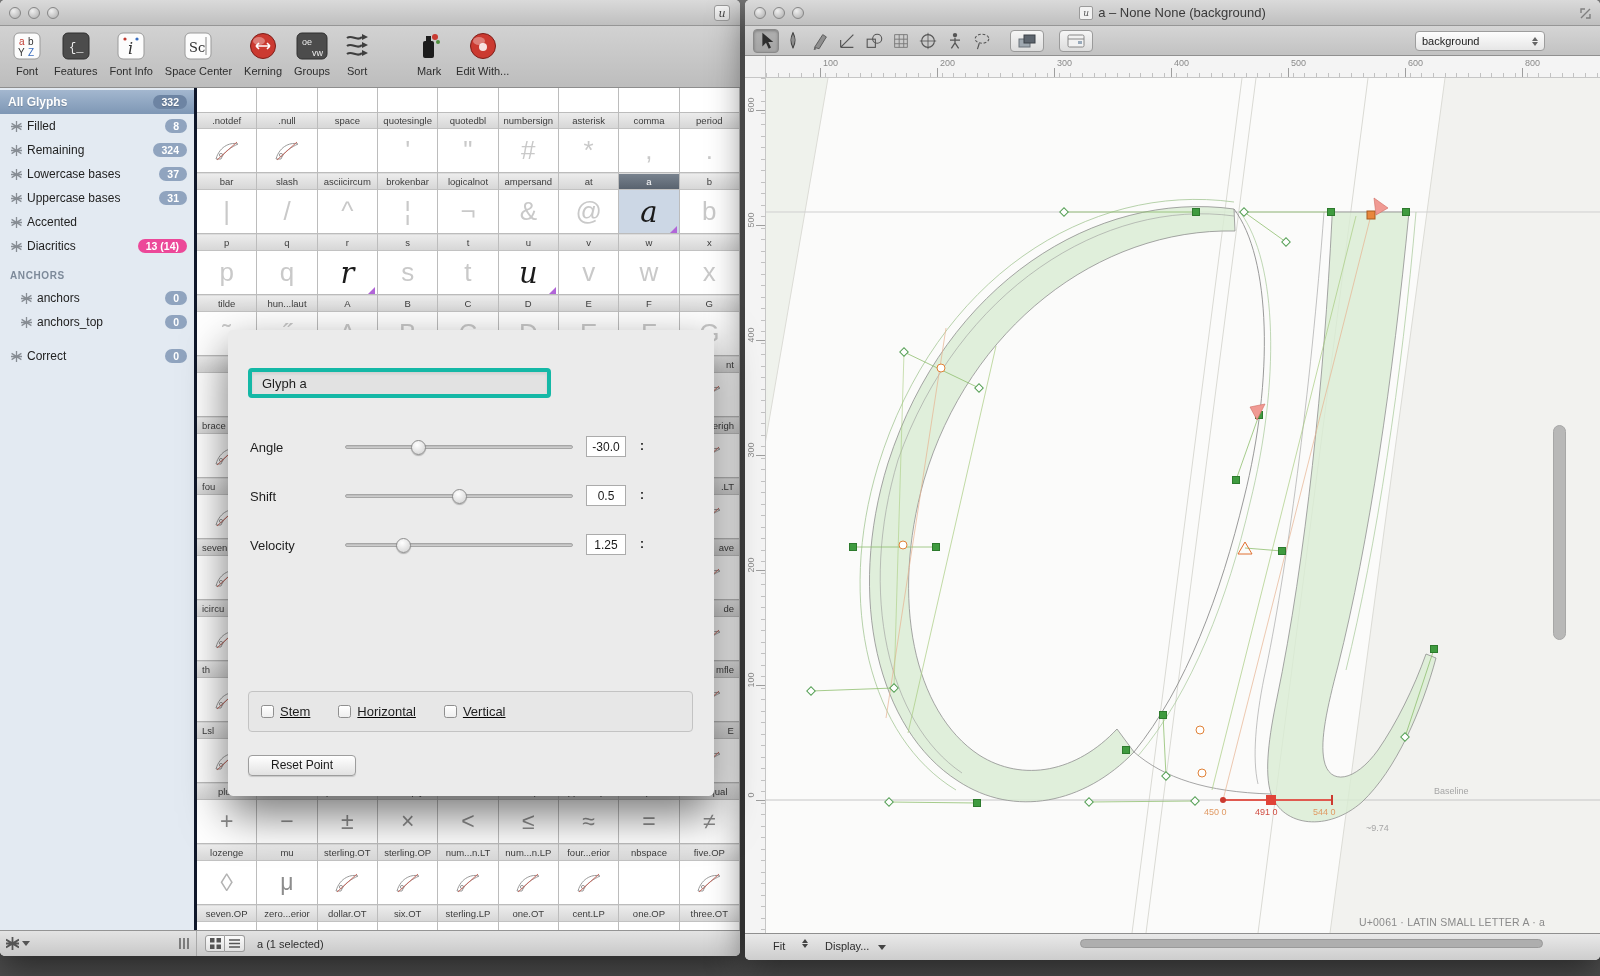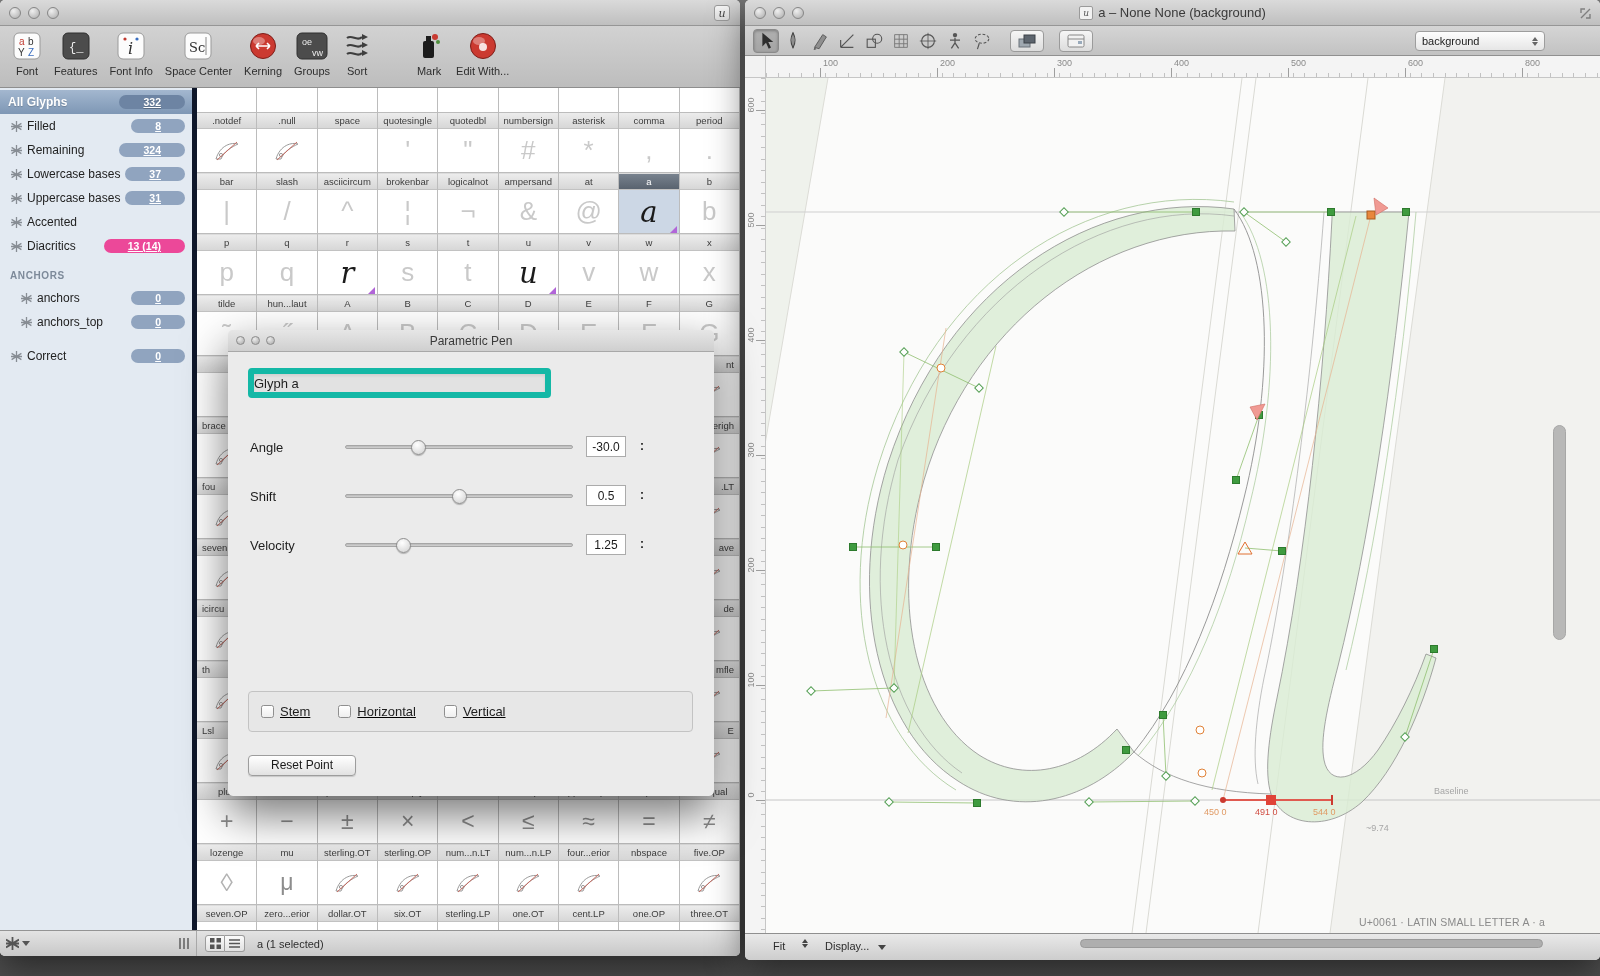--- a/index.html
+++ b/index.html
@@ -18,27 +18,27 @@
   .doc-icon { width:14px; height:14px; border:1px solid #9a9a9a; border-radius:2px; background:#f2f2f2; font-family:"DejaVu Serif",serif; font-style:italic; font-size:9px; color:#555; display:flex; align-items:center; justify-content:center; }
   .expand-icon { position:absolute; right:8px; top:7px; width:13px; height:13px; opacity:.75; }
 
   
   #lw-toolbar { height:62px; background:linear-gradient(#d2d2d2,#bdbdbd); border-bottom:1px solid #8e8e8e; display:flex; align-items:flex-start; padding:2px 4px 0 6px; }
   .tb-item { display:flex; flex-direction:column; align-items:center; margin:0 6px; cursor:default; }
   .tb-item.gap-left { margin-left:36px; }
   .tb-ic { height:36px; display:flex; align-items:center; justify-content:center; }
   .tb-lb { font-size:11px; color:#2e2e2e; margin-top:1px; white-space:nowrap; }
 
-  #sidebar { position:absolute; left:0; top:88px; width:197px; bottom:26px; background:#e3eaf2; border-right:5px solid #0f172a; padding-top:2px; }
+  #sidebar { position:absolute; left:0; top:88px; width:197px; bottom:26px; background:#e3eaf2; border-right:3px solid #0f172a; padding-top:2px; }
   .sb-item { height:24px; display:flex; align-items:center; padding-left:8px; font-size:12px; color:#222; position:relative; }
   .sb-item .sb-ic { width:16px; display:flex; justify-content:center; margin-right:3px; }
   .sb-item.ind { padding-left:18px; }
   .sb-item.sel { background:linear-gradient(#a3b7cf,#7e97b5); color:#fff; font-weight:bold; text-shadow:0 1px 1px rgba(0,0,0,.2); }
   .sb-lb { flex:1; white-space:nowrap; overflow:hidden; }
-  .sb-badge { margin-right:7px; background:#90a4bf; color:#fff; font-size:10.5px; font-weight:bold; border-radius:9px; padding:1px 24px;text-decoration:underline; }
+  .sb-badge { margin-right:7px; background:#90a4bf; color:#fff; font-size:10.5px; font-weight:bold; border-radius:9px; padding:1px 8px; }
   .sb-badge.dark { background:#ec4899; }
   .sb-item.sel .sb-badge { background:#6d84a3; }
   .sb-header { height:22px; line-height:24px; padding-left:10px; font-size:10px; font-weight:bold; letter-spacing:.6px; color:#7d8a9a; margin-top:6px; }
   .sb-gap { height:10px; }
 
   #glyph-grid { position:absolute; left:197px; top:88px; right:0; bottom:26px; background:#dcdcdc; overflow:hidden; }
   .g-row { display:flex; height:61px; }
   .g-row.g-filler { height:25px; }
   .g-cell-filler { flex:1; background:#fff; border-right:1px solid #bcbcbc; border-bottom:1px solid #bcbcbc; }
   .g-cell { flex:1; position:relative; border-right:1px solid #bcbcbc; }
@@ -62,21 +62,21 @@
   .view-btn.first { border-radius:3px 0 0 3px; }
   .view-btn.last { border-radius:0 3px 3px 0; border-left:none; }
   .st-text { font-size:11px; color:#2e2e2e; margin-left:12px; }
   .st-views { display:flex; margin-left:8px; }
 
   
   #dialog { position:absolute; left:228px; top:330px; width:486px; height:466px; background:#ebebeb; border-radius:5px; box-shadow:0 18px 45px rgba(0,0,0,.55); z-index:30; overflow:hidden; }
   .dlg-titlebar { height:22px; background:linear-gradient(#e6e6e6,#cfcfcf); border-bottom:1px solid #a8a8a8; position:relative; display:flex; align-items:center; justify-content:center; font-size:12px; color:#3a3a3a; }
   .dlg-lights { position:absolute; left:8px; top:6px; display:flex; gap:6px; }
   .dlg-light { width:9px; height:9px; border-radius:50%; background:radial-gradient(circle at 35% 30%,#ececec,#a9a9a9); border:1px solid #8b8b8b; }
-  .dlg-field { position:absolute; left:20px; top:38px; width:303px; height:30px; background:#e2e2e2; border:6px solid #14b8a6; border-radius:4px; box-shadow:inset 0 2px 3px rgba(0,0,0,.08); font-size:13px; color:#1e1e1e; display:flex; align-items:center; }
+  .dlg-field { position:absolute; left:20px; top:38px; width:303px; height:30px; background:#e2e2e2; border:4px solid #14b8a6; border-radius:4px; box-shadow:inset 0 2px 3px rgba(0,0,0,.08); font-size:13px; color:#1e1e1e; display:flex; align-items:center; padding-left:10px; }
   #dlg-sliders { position:absolute; left:0; top:93px; right:0; }
   .dlg-row { height:49px; position:relative; }
   .dlg-lb { position:absolute; left:22px; top:17px; font-size:13px; color:#1e1e1e; }
   .dlg-track { position:absolute; left:117px; top:22px; width:228px; height:4px; background:linear-gradient(#b9b9b9,#d2d2d2); border:1px solid #a6a6a6; border-radius:3px; }
   .dlg-thumb { position:absolute; top:-6px; width:15px; height:15px; margin-left:-7px; border-radius:50%; background:radial-gradient(circle at 40% 30%,#ffffff,#cfcfcf); border:1px solid #8e8e8e; box-shadow:0 1px 1px rgba(0,0,0,.25); }
   .dlg-val { position:absolute; left:358px; top:13px; width:40px; height:21px; background:#fff; border:1px solid #ababab; font-size:12px; color:#1a1a1a; text-align:center; line-height:20px; }
   .dlg-sx { position:absolute; left:412px; top:16px; font-size:12px; color:#1a1a1a; font-weight:bold; white-space:nowrap; }
   .dlg-box { position:absolute; left:20px; width:445px; background:#e7e7e7; border:1px solid #c3c3c3; border-radius:4px; display:flex; align-items:center; padding-left:12px; }
   #dlg-contrast { top:306px; height:41px; }
   #dlg-opts { top:361px; height:41px; gap:28px;text-decoration:underline; }
@@ -1682,28 +1682,20 @@
         <i style="border-bottom:4px solid #444;"></i>
         <i style="border-top:4px solid #444;"></i>
       </span>
     <span id="bb-display">Display...</span>
     <span id="bb-caret"></span>
     <div id="hscroll"></div>
   </div>
 </div>
 
 <div id="dialog">
-  <div class="dlg-titlebar">
-    <div class="dlg-lights">
-      <span class="dlg-light"></span>
-      <span class="dlg-light"></span>
-      <span class="dlg-light"></span>
-    </div>
-    <span>Parametric Pen</span>
-  </div>
   <div class="dlg-field">Glyph a</div>
   <div id="dlg-sliders">
       <div class="dlg-row">
         <div class="dlg-lb">Angle</div>
         <div class="dlg-track">
           <div class="dlg-thumb" style="left: 32%;"></div>
         </div>
         <div class="dlg-val">-30.0</div>
         <div class="dlg-sx">:</div>
       </div>

